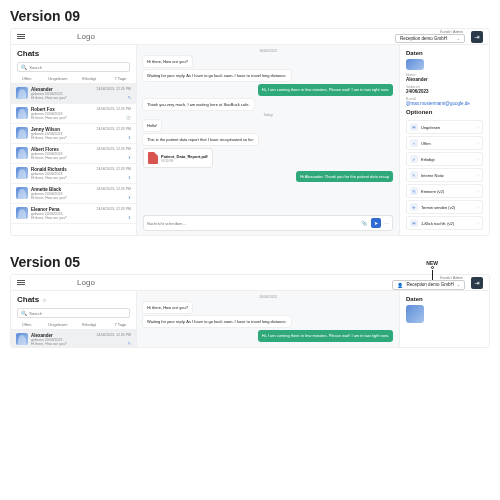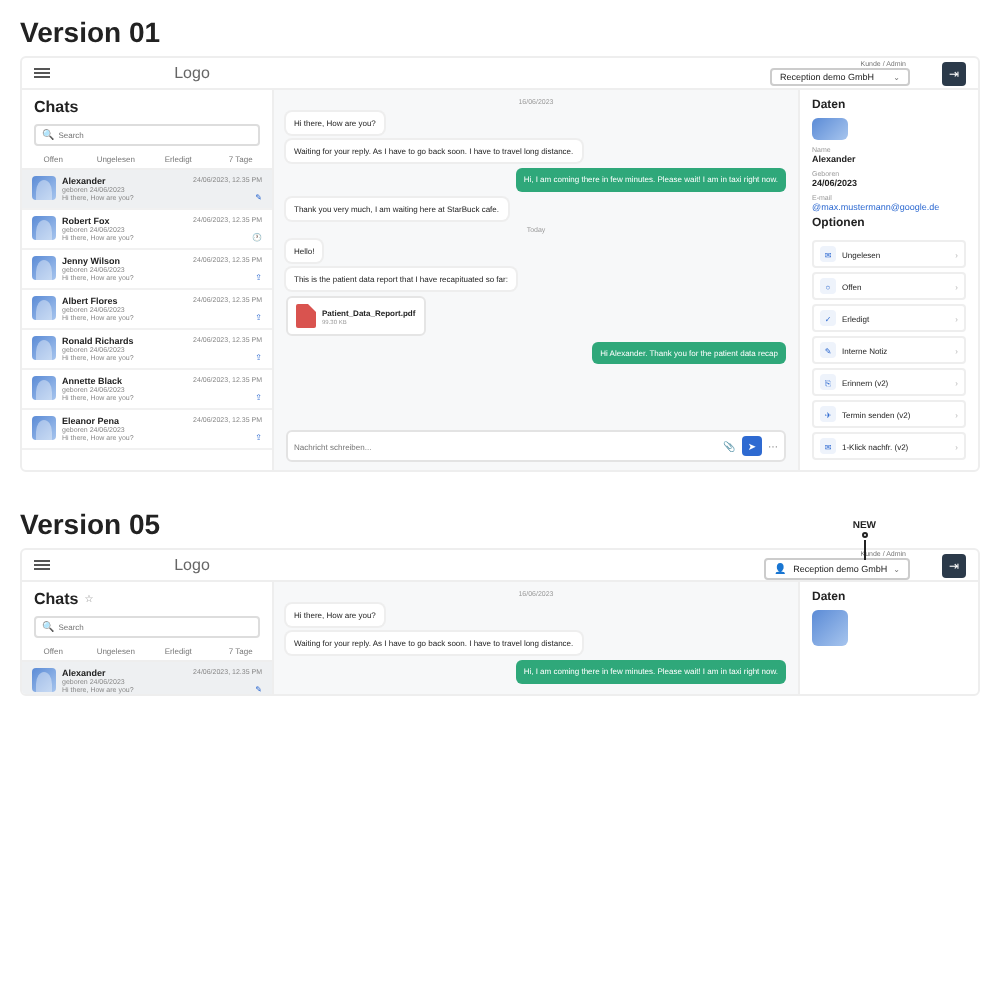--- a/index.html
+++ b/index.html
@@ -1,20 +1,20 @@
 <!DOCTYPE html>
 <html><head>
 <meta charset="utf-8">
 <style>
   * { box-sizing: border-box; margin: 0; padding: 0; }
   body { font-family: -apple-system, Helvetica, Arial, sans-serif; background:#fff; color:#222; font-size:5px; width:500px; }
   .version-label { font-size:14px; font-weight:700; padding:8px 10px 4px; }
   .version-label .num { font-weight:800; }
   .app { margin:0 10px 10px; background:#fff; border:1px solid #eee; border-radius:3px; overflow:hidden; }
-  .topbar { display:flex; align-items:center; height:16px; padding:0 6px; border-bottom:1px solid #eee; gap:16px; }
+  .topbar { display:flex; align-items:center; height:16px; padding:0 6px; border-bottom:1px solid #eee; gap:6px; }
   .hamburger { width:8px; display:flex; flex-direction:column; gap:1px; }
   .hamburger span { height:1px; background:#555; }
   .logo { flex:0 0 110px; text-align:center; font-size:8px; color:#666; font-weight:500;}
   .topspace { flex:1; }
   .kunde { font-size:3.5px; color:#777; margin-right:2px; text-align:right;}
   .dropdown { border:1px solid #ccc; border-radius:2px; padding:1px 4px; font-size:4.5px; min-width:70px; display:flex; align-items:center; justify-content:space-between; background:#fff;}
   .dropdown .chev { font-size:4px; color:#777; }
   .exitbtn { width:12px; height:12px; background:#2b3a4a; color:#fff; border-radius:2px; display:flex; align-items:center; justify-content:center; font-size:6px;}
   .columns { display:flex; height:190px; }
   
@@ -68,21 +68,21 @@
   .newtag { position:absolute; right:52px; top:-14px; font-size:5px; font-weight:700; text-align:center;}
   .newtag .line { width:1px; height:10px; background:#222; margin:1px auto;}
   .newtag .dot { width:3px;height:3px;border:1px solid #222;border-radius:50%;margin:0 auto;}
   .v2wrap { position:relative; margin:0 10px;}
   .dropdown.v2 { display:flex; align-items:center; gap:3px;}
   .usericon { font-size:5px; color:#555;}
 </style>
 </head>
 <body>
 
-<div class="version-label"><span>Version</span> <span class="num">01</span></div>
+<div class="version-label"><span>Version</span> <span class="num">09</span></div>
 <div class="app">
   <div class="topbar">
     <div class="hamburger">
         <span></span>
         <span></span>
         <span></span>
       </div>
     <div class="logo">Logo</div>
     <div class="topspace"></div>
     <div>

